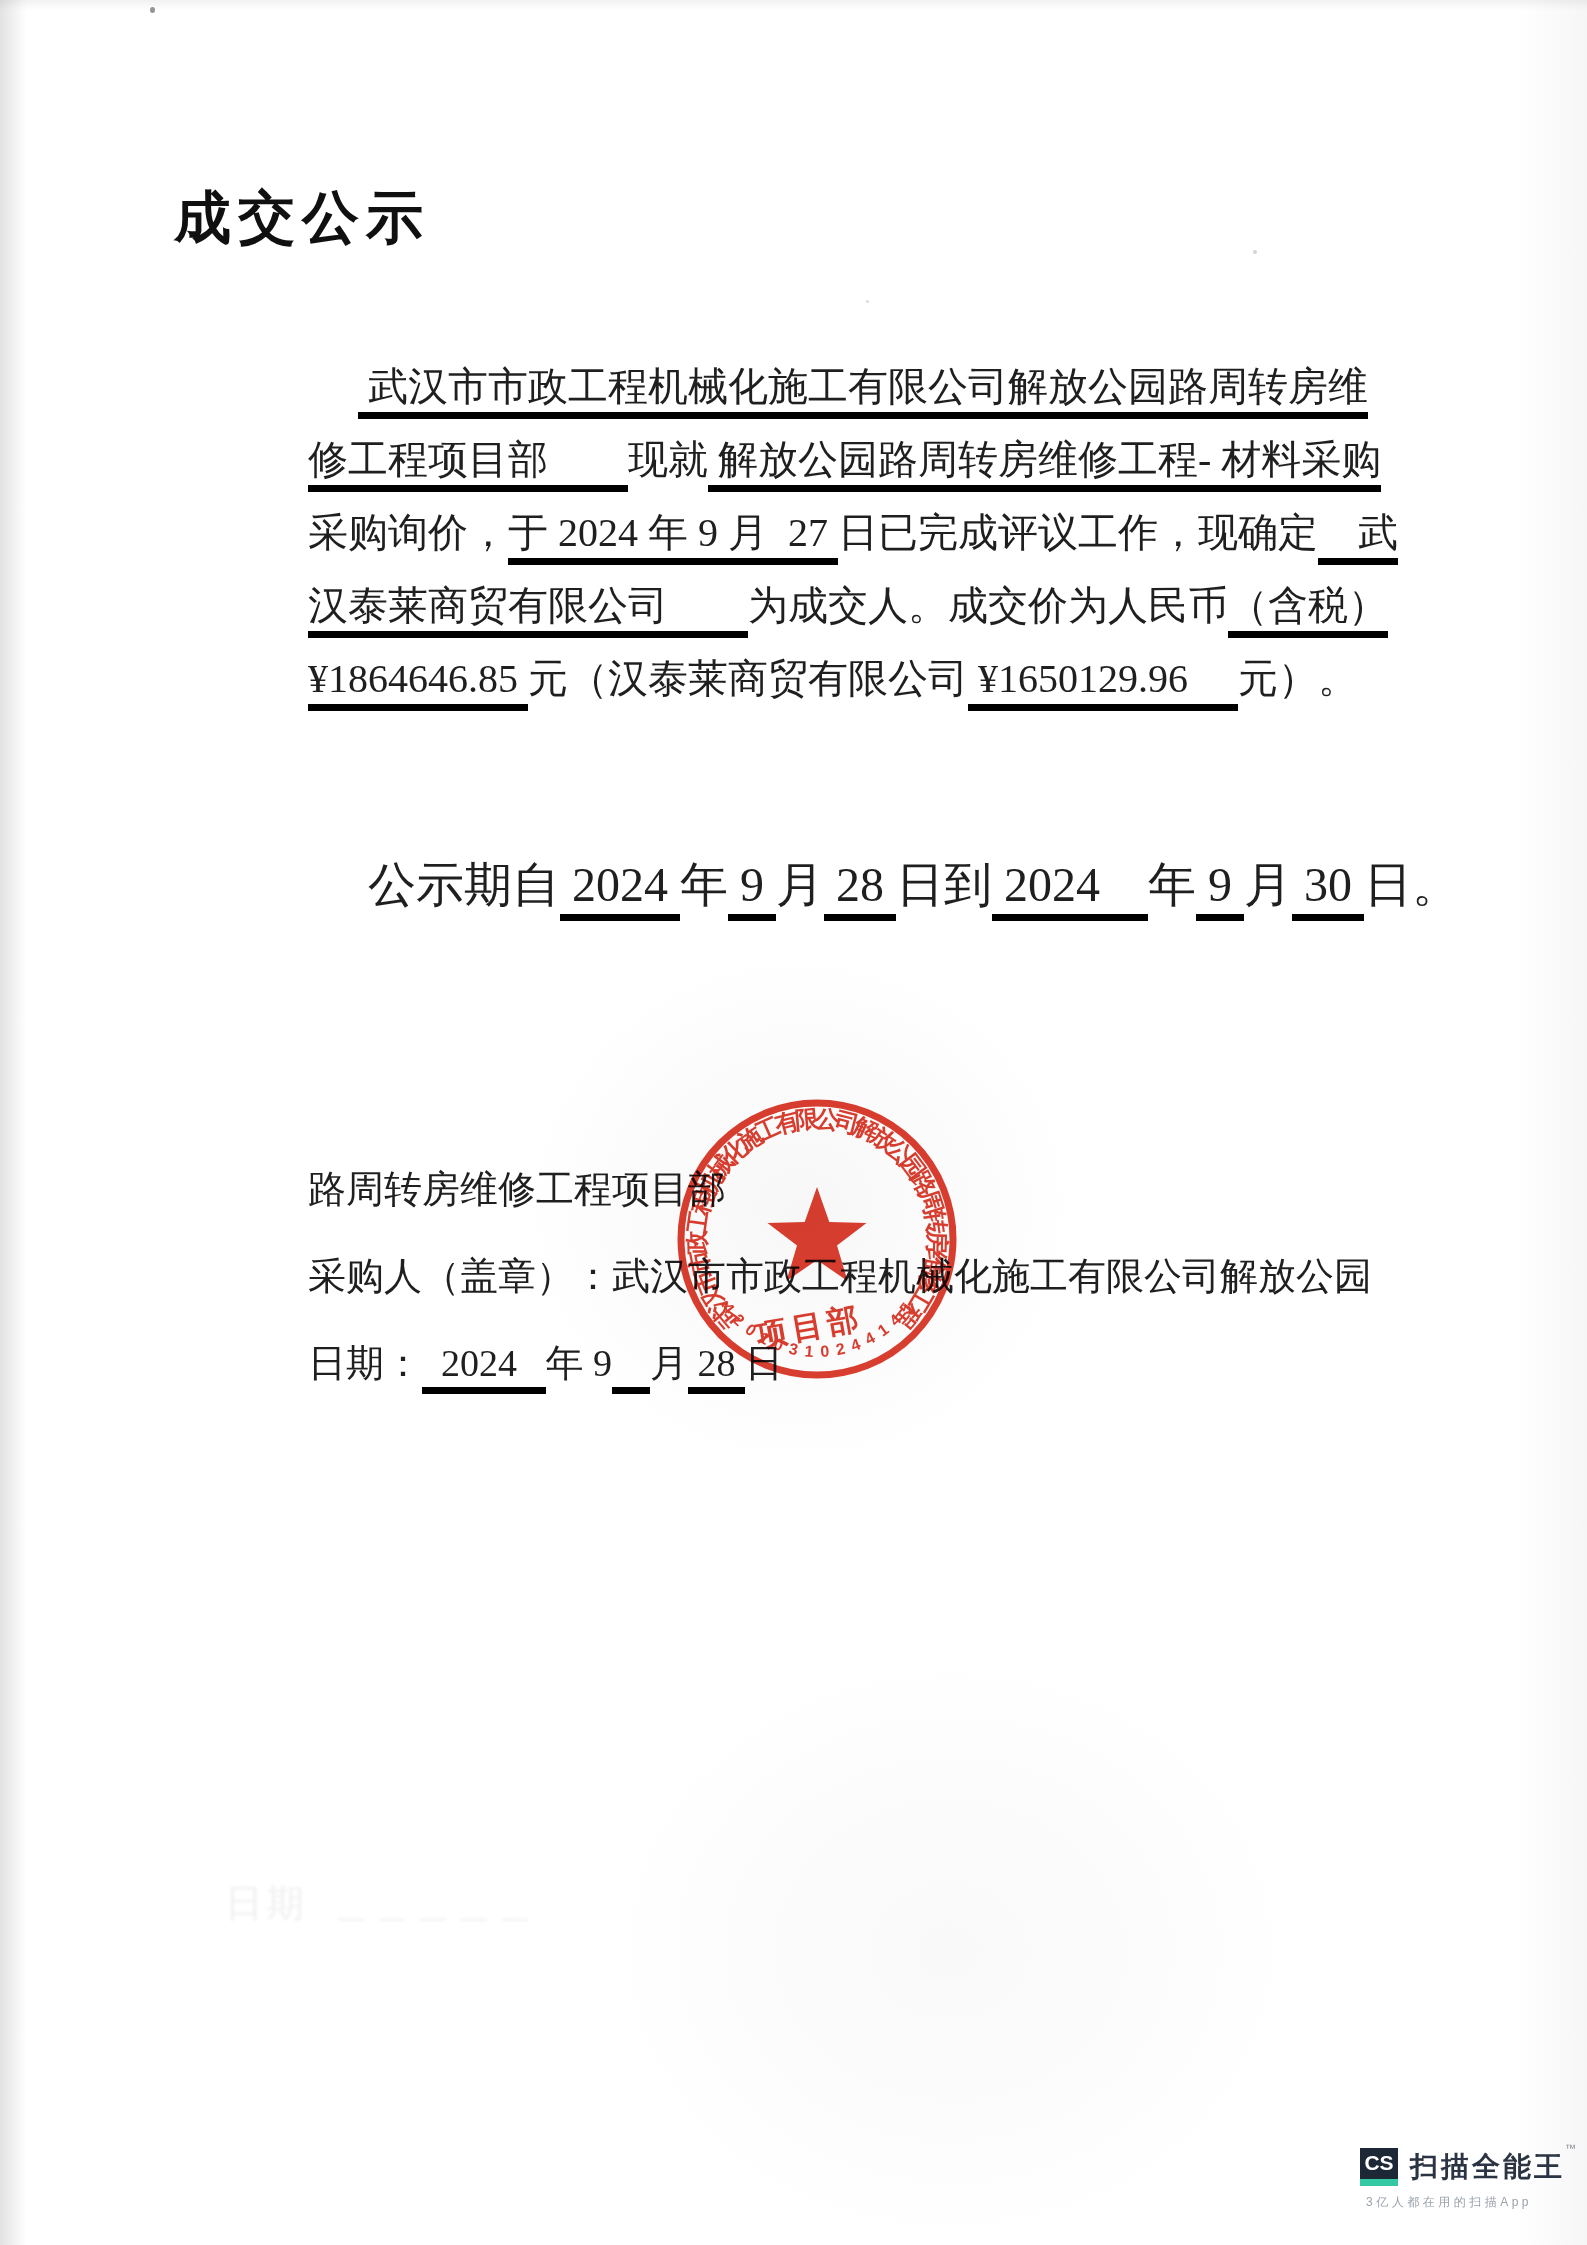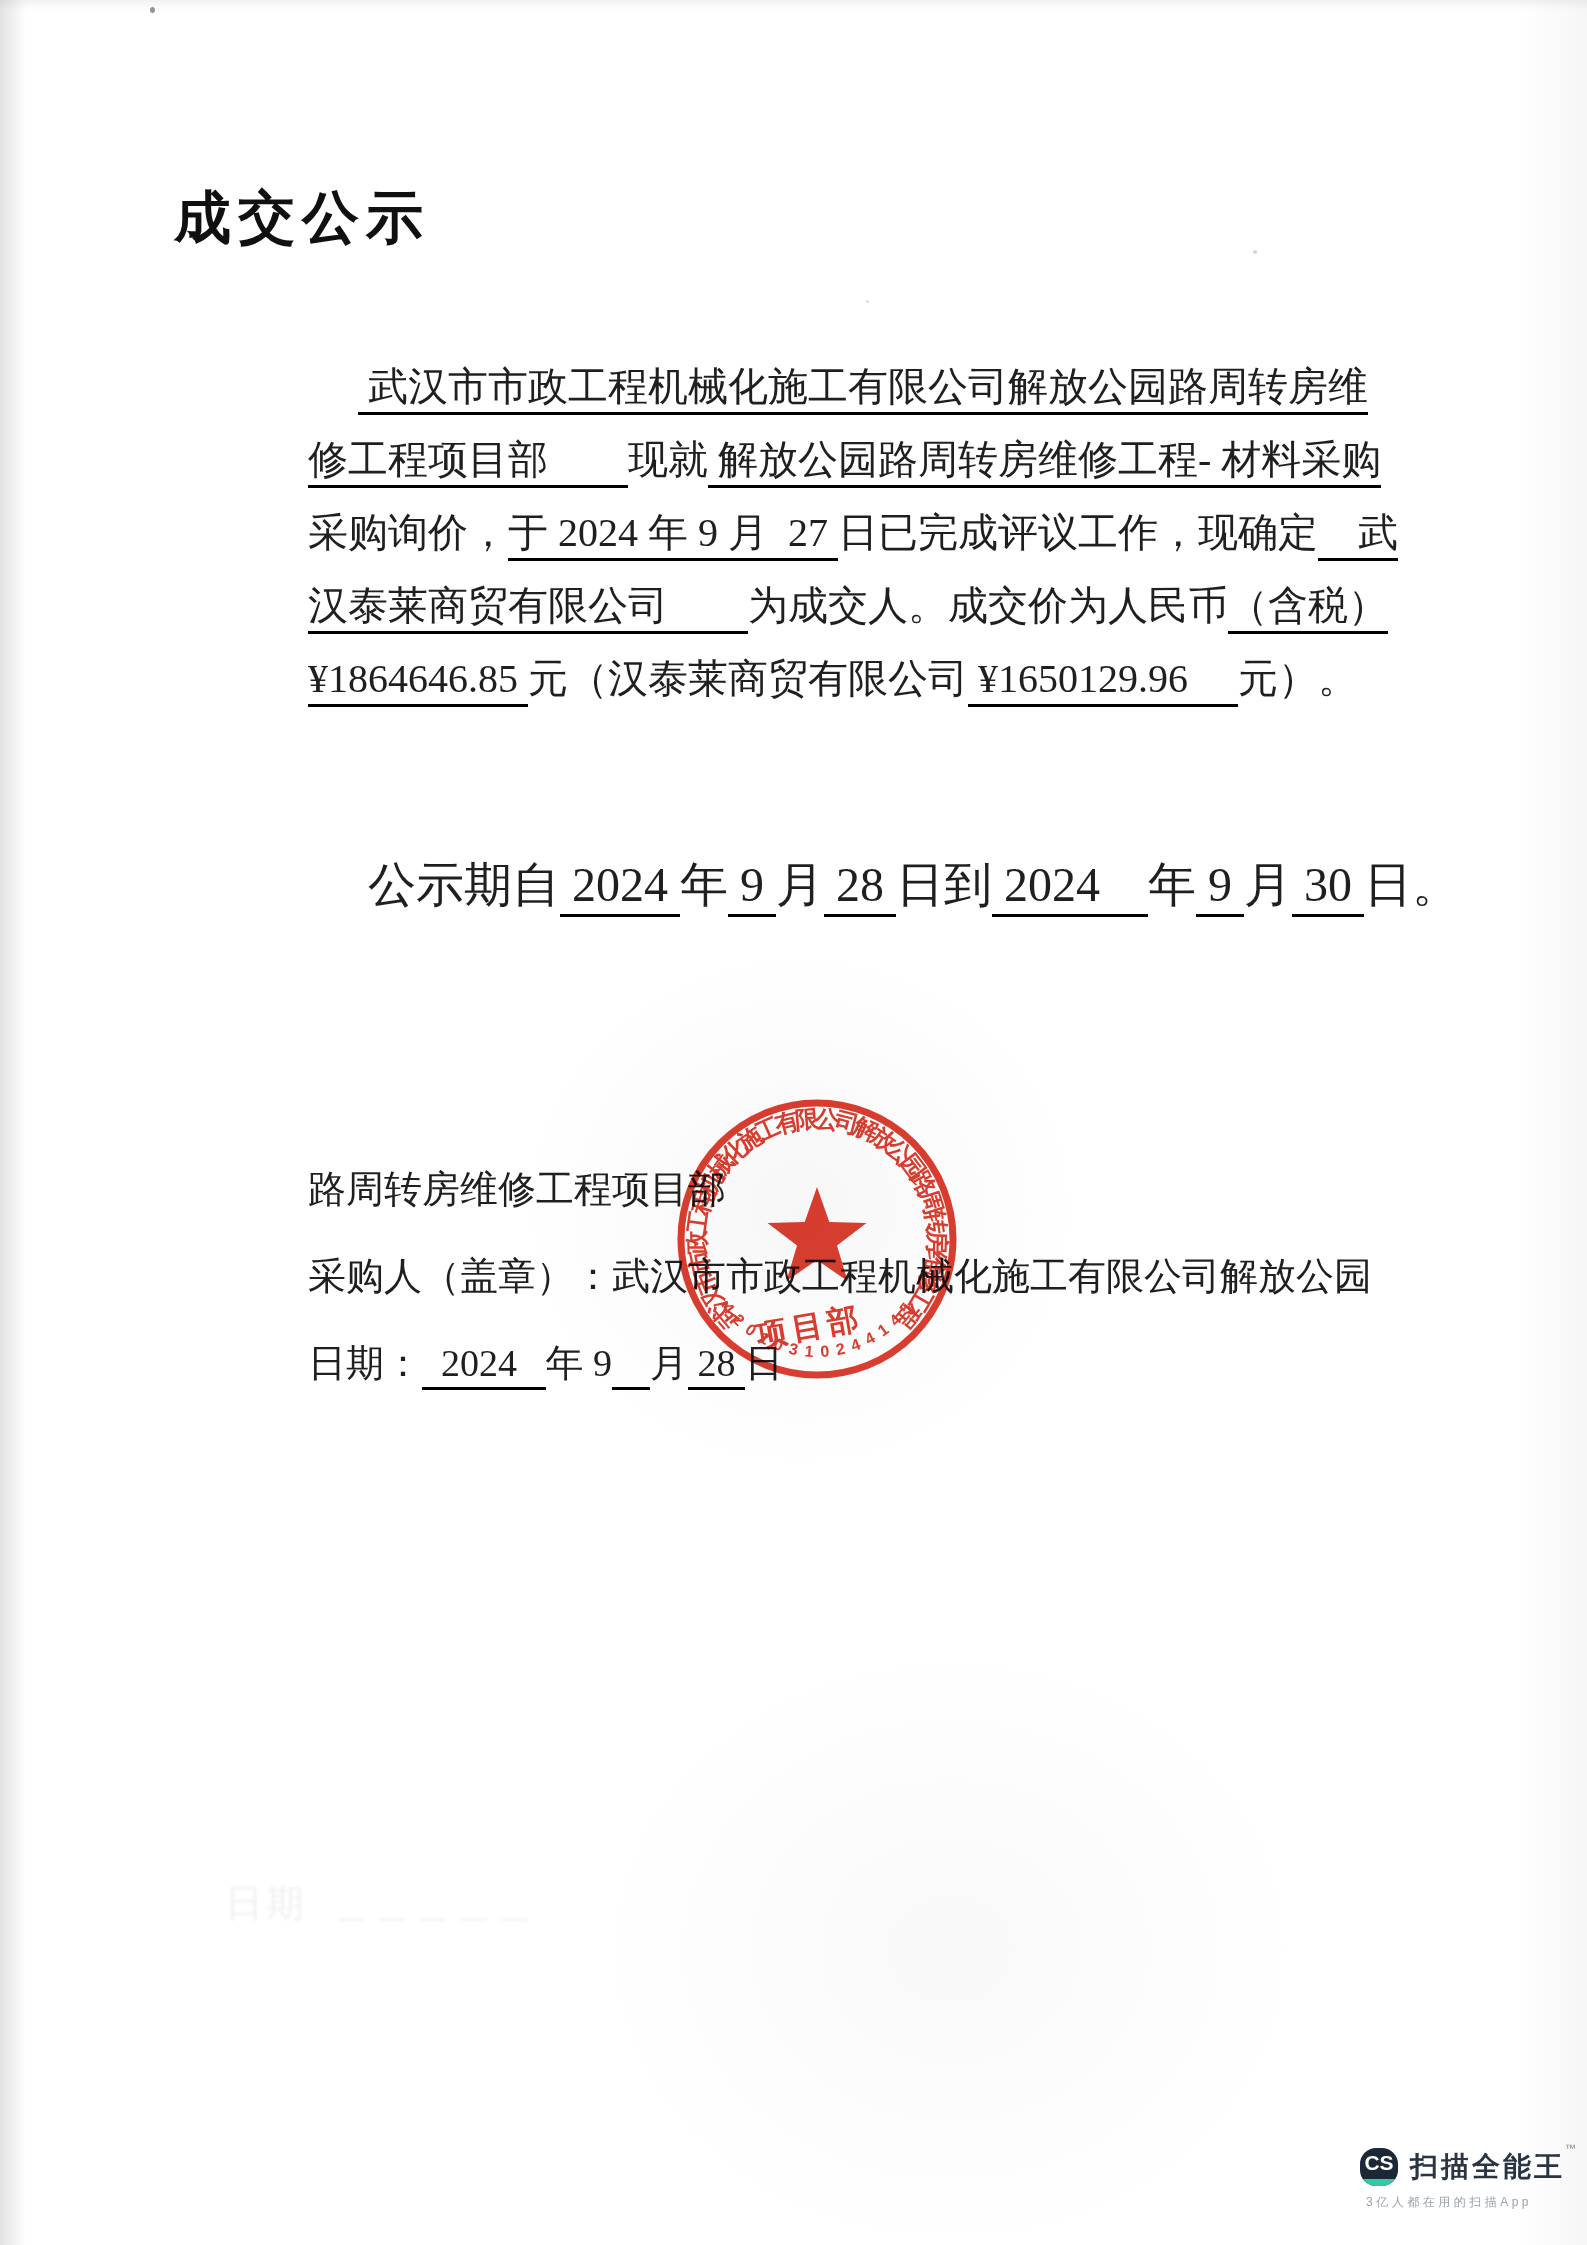--- a/index.html
+++ b/index.html
@@ -25,40 +25,40 @@
   .title{
     position:absolute;left:174px;right:0;top:180px;text-align:left;
     font-size:57px;font-weight:700;letter-spacing:7px;color:#101010;
     z-index:2;
   }
   .textcol{position:absolute;left:308px;z-index:2;}
   .para1{top:350px;width:1120px;font-size:40px;line-height:73px;}
   .notice{top:848px;width:1120px;font-size:48px;line-height:73px;}
   .sig{top:1146px;width:1120px;font-size:38px;line-height:87px;}
   .line{white-space:pre;}
-  .line span.u{border-bottom:3px solid #000000;padding-bottom:3px;}
+  .line span.u{border-bottom:7px solid #000000;padding-bottom:3px;}
 
   
   .ghost{
     position:absolute;left:225px;top:1878px;z-index:1;
     font-size:38px;color:#4a4a4a;opacity:.08;filter:blur(1.5px);
     letter-spacing:3px;white-space:pre;
   }
 
   
   .stamp{position:absolute;left:667px;top:1089px;width:300px;height:300px;
     z-index:5;mix-blend-mode:multiply;opacity:.93;}
   .stamp svg{display:block;width:300px;height:300px;}
   .stamp text{font-family:"Liberation Sans","DejaVu Sans",sans-serif;font-weight:700;}
 
   
   .wm{position:absolute;left:1360px;top:2148px;z-index:3;
     font-family:"Liberation Sans","DejaVu Sans",sans-serif;}
   .wm-row{display:flex;align-items:center;gap:12px;}
-  .wm-logo{position:relative;width:38px;height:38px;border-radius:16px;
+  .wm-logo{position:relative;width:38px;height:38px;border-radius:0;
     background:#1c2836;overflow:hidden;flex:0 0 auto;}
   .wm-logo .cs{position:absolute;left:0;right:0;top:3px;text-align:center;
     color:#ffffff;font-weight:700;font-size:21px;letter-spacing:0;}
   .wm-logo .strip{position:absolute;left:0;right:0;bottom:0;height:7px;background:#35c9a3;}
   .wm-name{font-size:28px;font-weight:700;color:#2b3442;letter-spacing:3px;position:relative;}
   .wm-name .tm{position:absolute;top:-6px;right:-14px;font-size:11px;font-weight:400;color:#7c838c;}
   .wm-tagline{margin-top:8px;margin-left:6px;font-size:12px;color:#9aa2ab;letter-spacing:3.5px;}
 </style>
 </head>
 <body>

